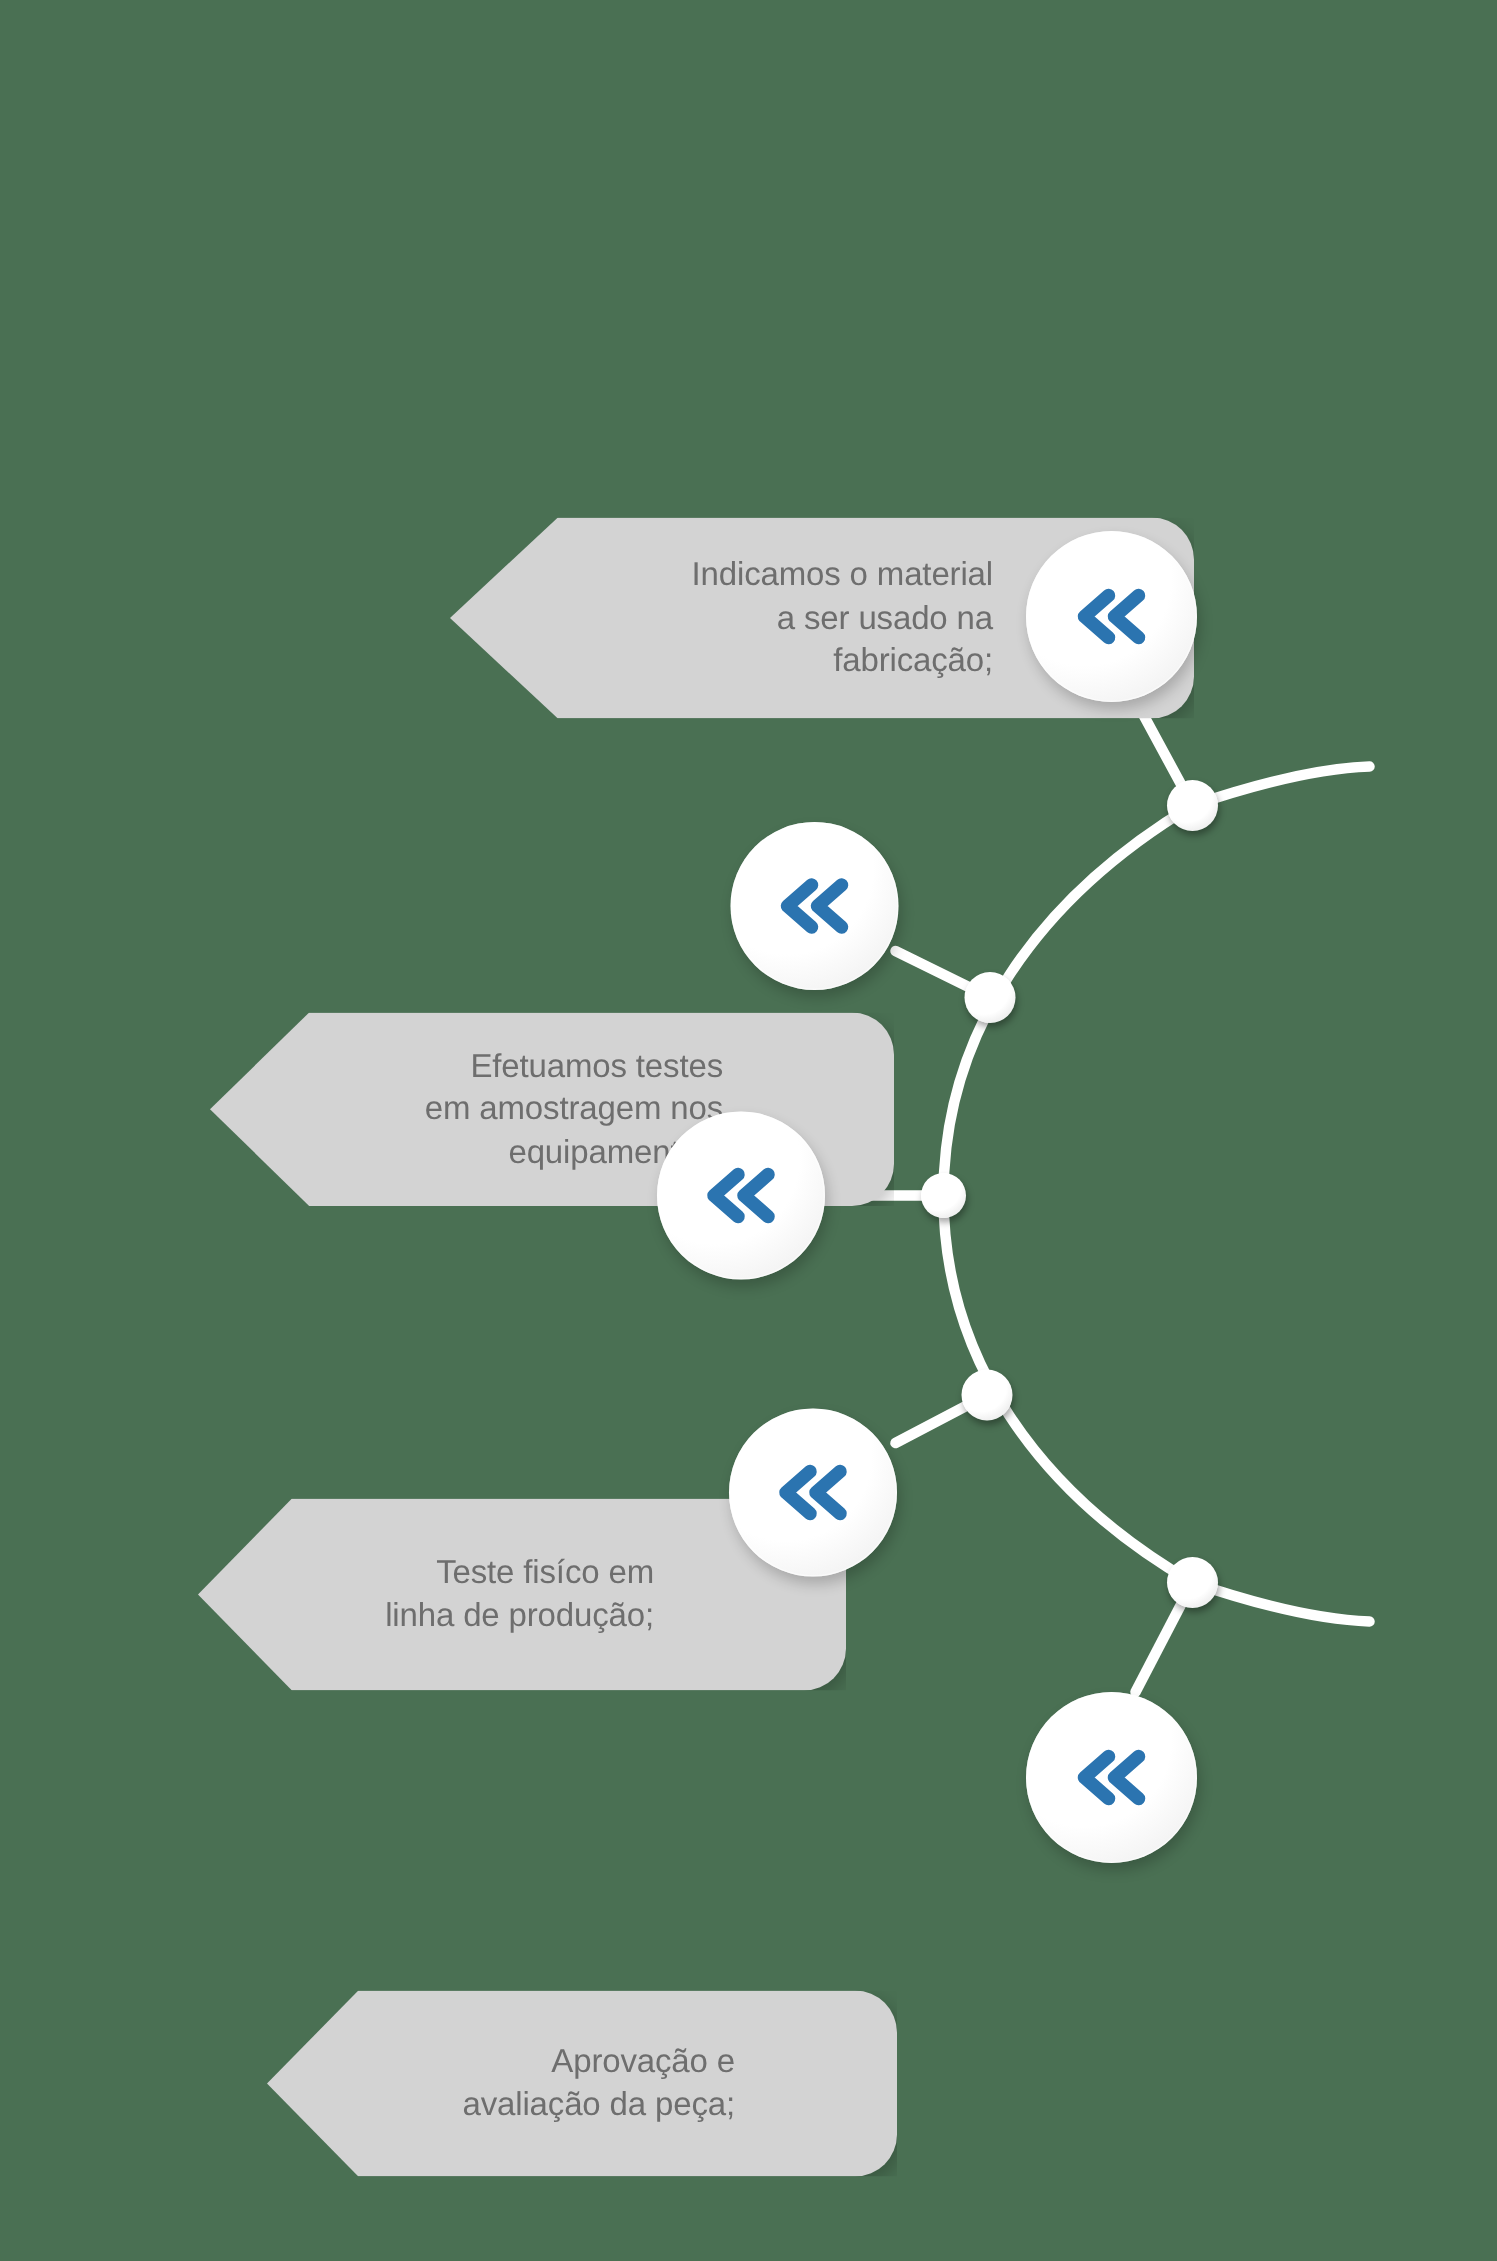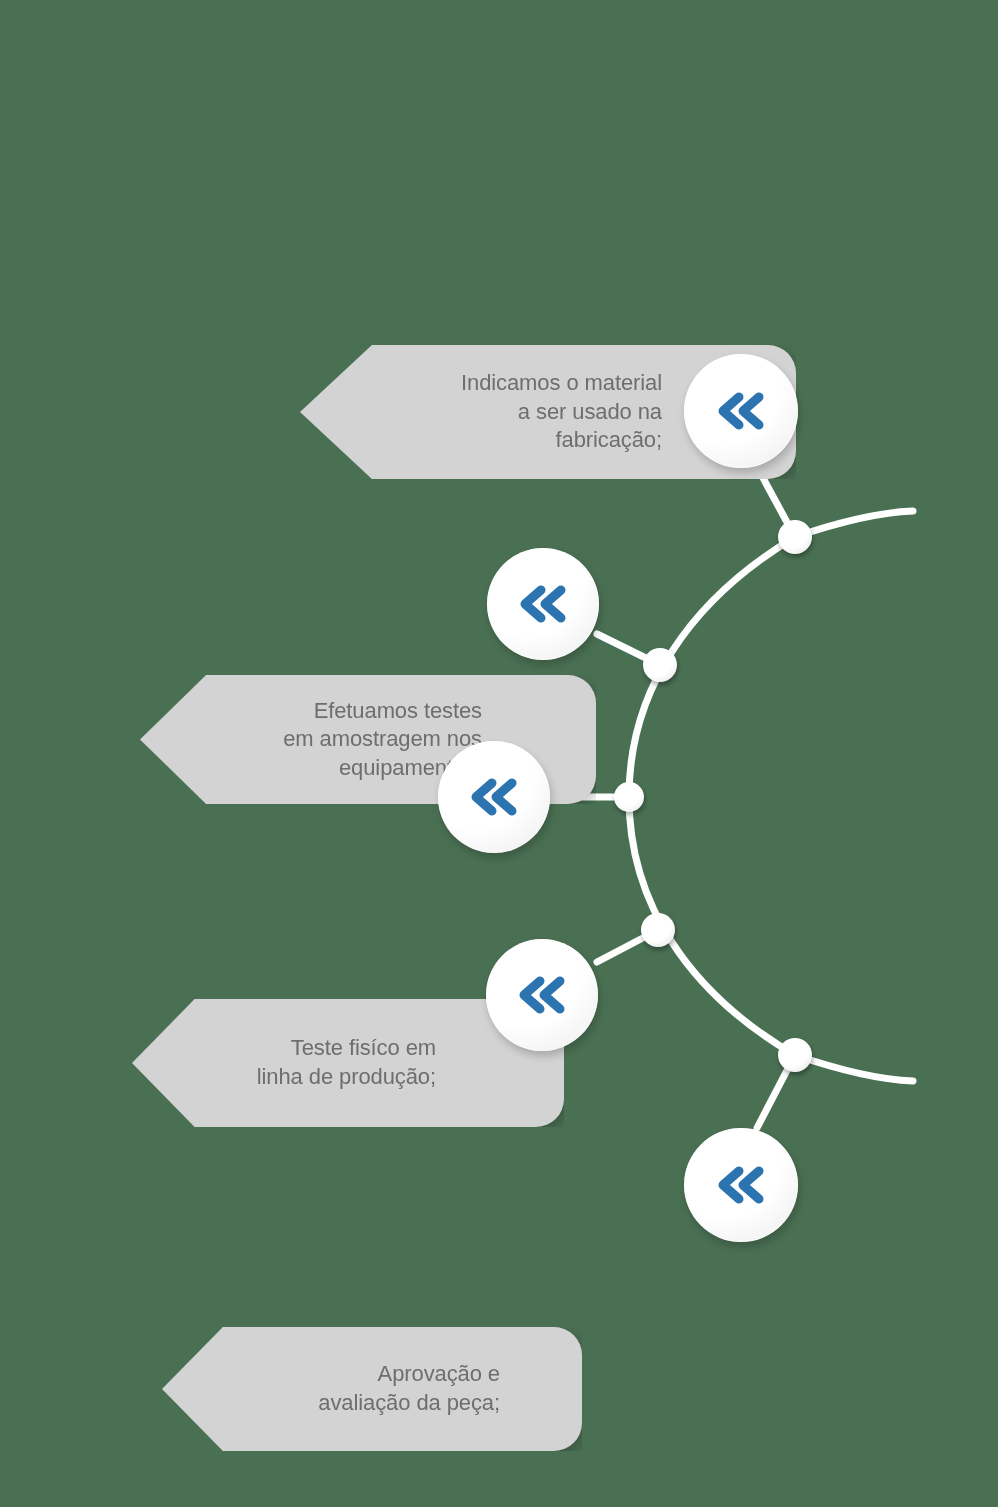--- a/index.html
+++ b/index.html
@@ -157,21 +157,21 @@
   </div>
   <div class="circle" style="left:438px; top:741px; width:112px; height:112px;">
     <svg width="52" height="44" viewBox="0 0 52 44">
       <g fill="none" stroke="#2b74b0" stroke-width="9" stroke-linecap="round" stroke-linejoin="round">
         <polyline points="24,8 8,22 24,36"></polyline>
         <polyline points="44,8 28,22 44,36"></polyline>
       </g>
     </svg>
   </div>
 
-  <div class="badge" style="left: 162px; top: 936px; width: 420px; height: 124px; padding-right: 82px; background: rgb(211, 211, 211);">
+  <div class="badge" style="left: 178px; top: 936px; width: 420px; height: 124px; padding-right: 108px; background: rgb(211, 211, 211);">
     <div class="badge-text" style="color: rgb(110, 110, 110);">Aprovação e
 avaliação da peça;</div>
   </div>
   <div class="circle" style="left:486px; top:939px; width:112px; height:112px;">
     <svg width="52" height="44" viewBox="0 0 52 44">
       <g fill="none" stroke="#2b74b0" stroke-width="9" stroke-linecap="round" stroke-linejoin="round">
         <polyline points="24,8 8,22 24,36"></polyline>
         <polyline points="44,8 28,22 44,36"></polyline>
       </g>
     </svg>

